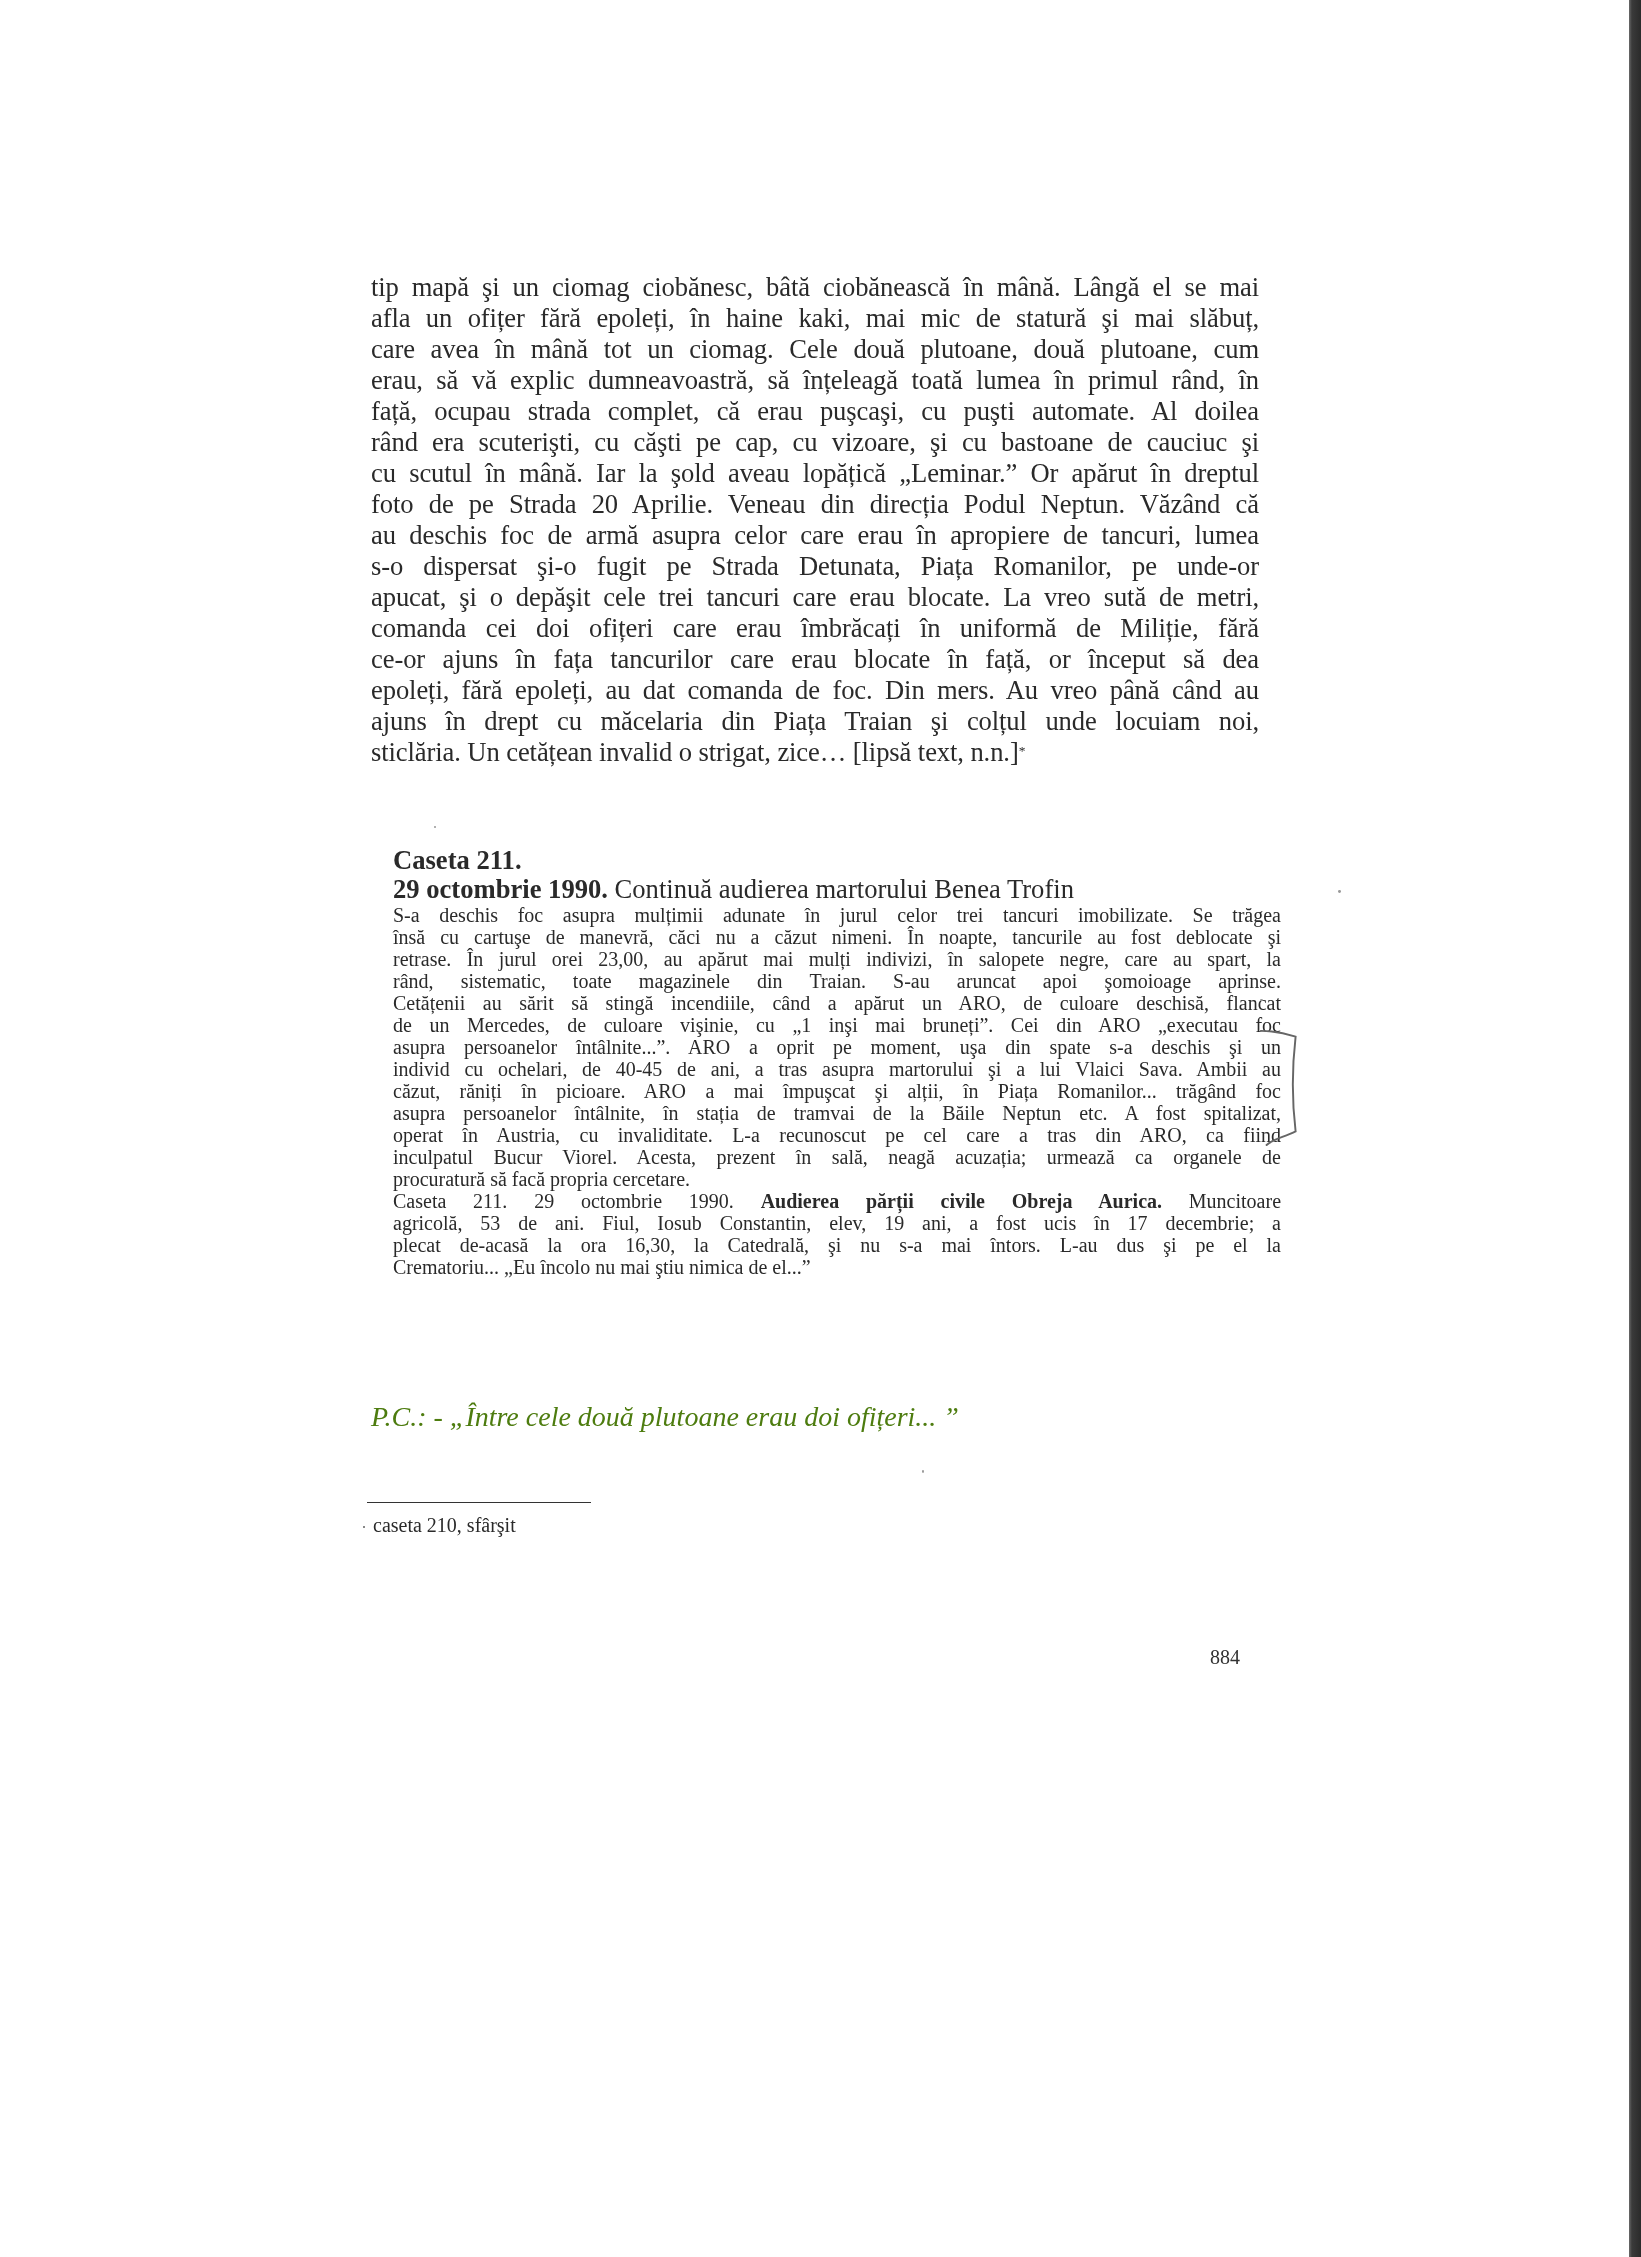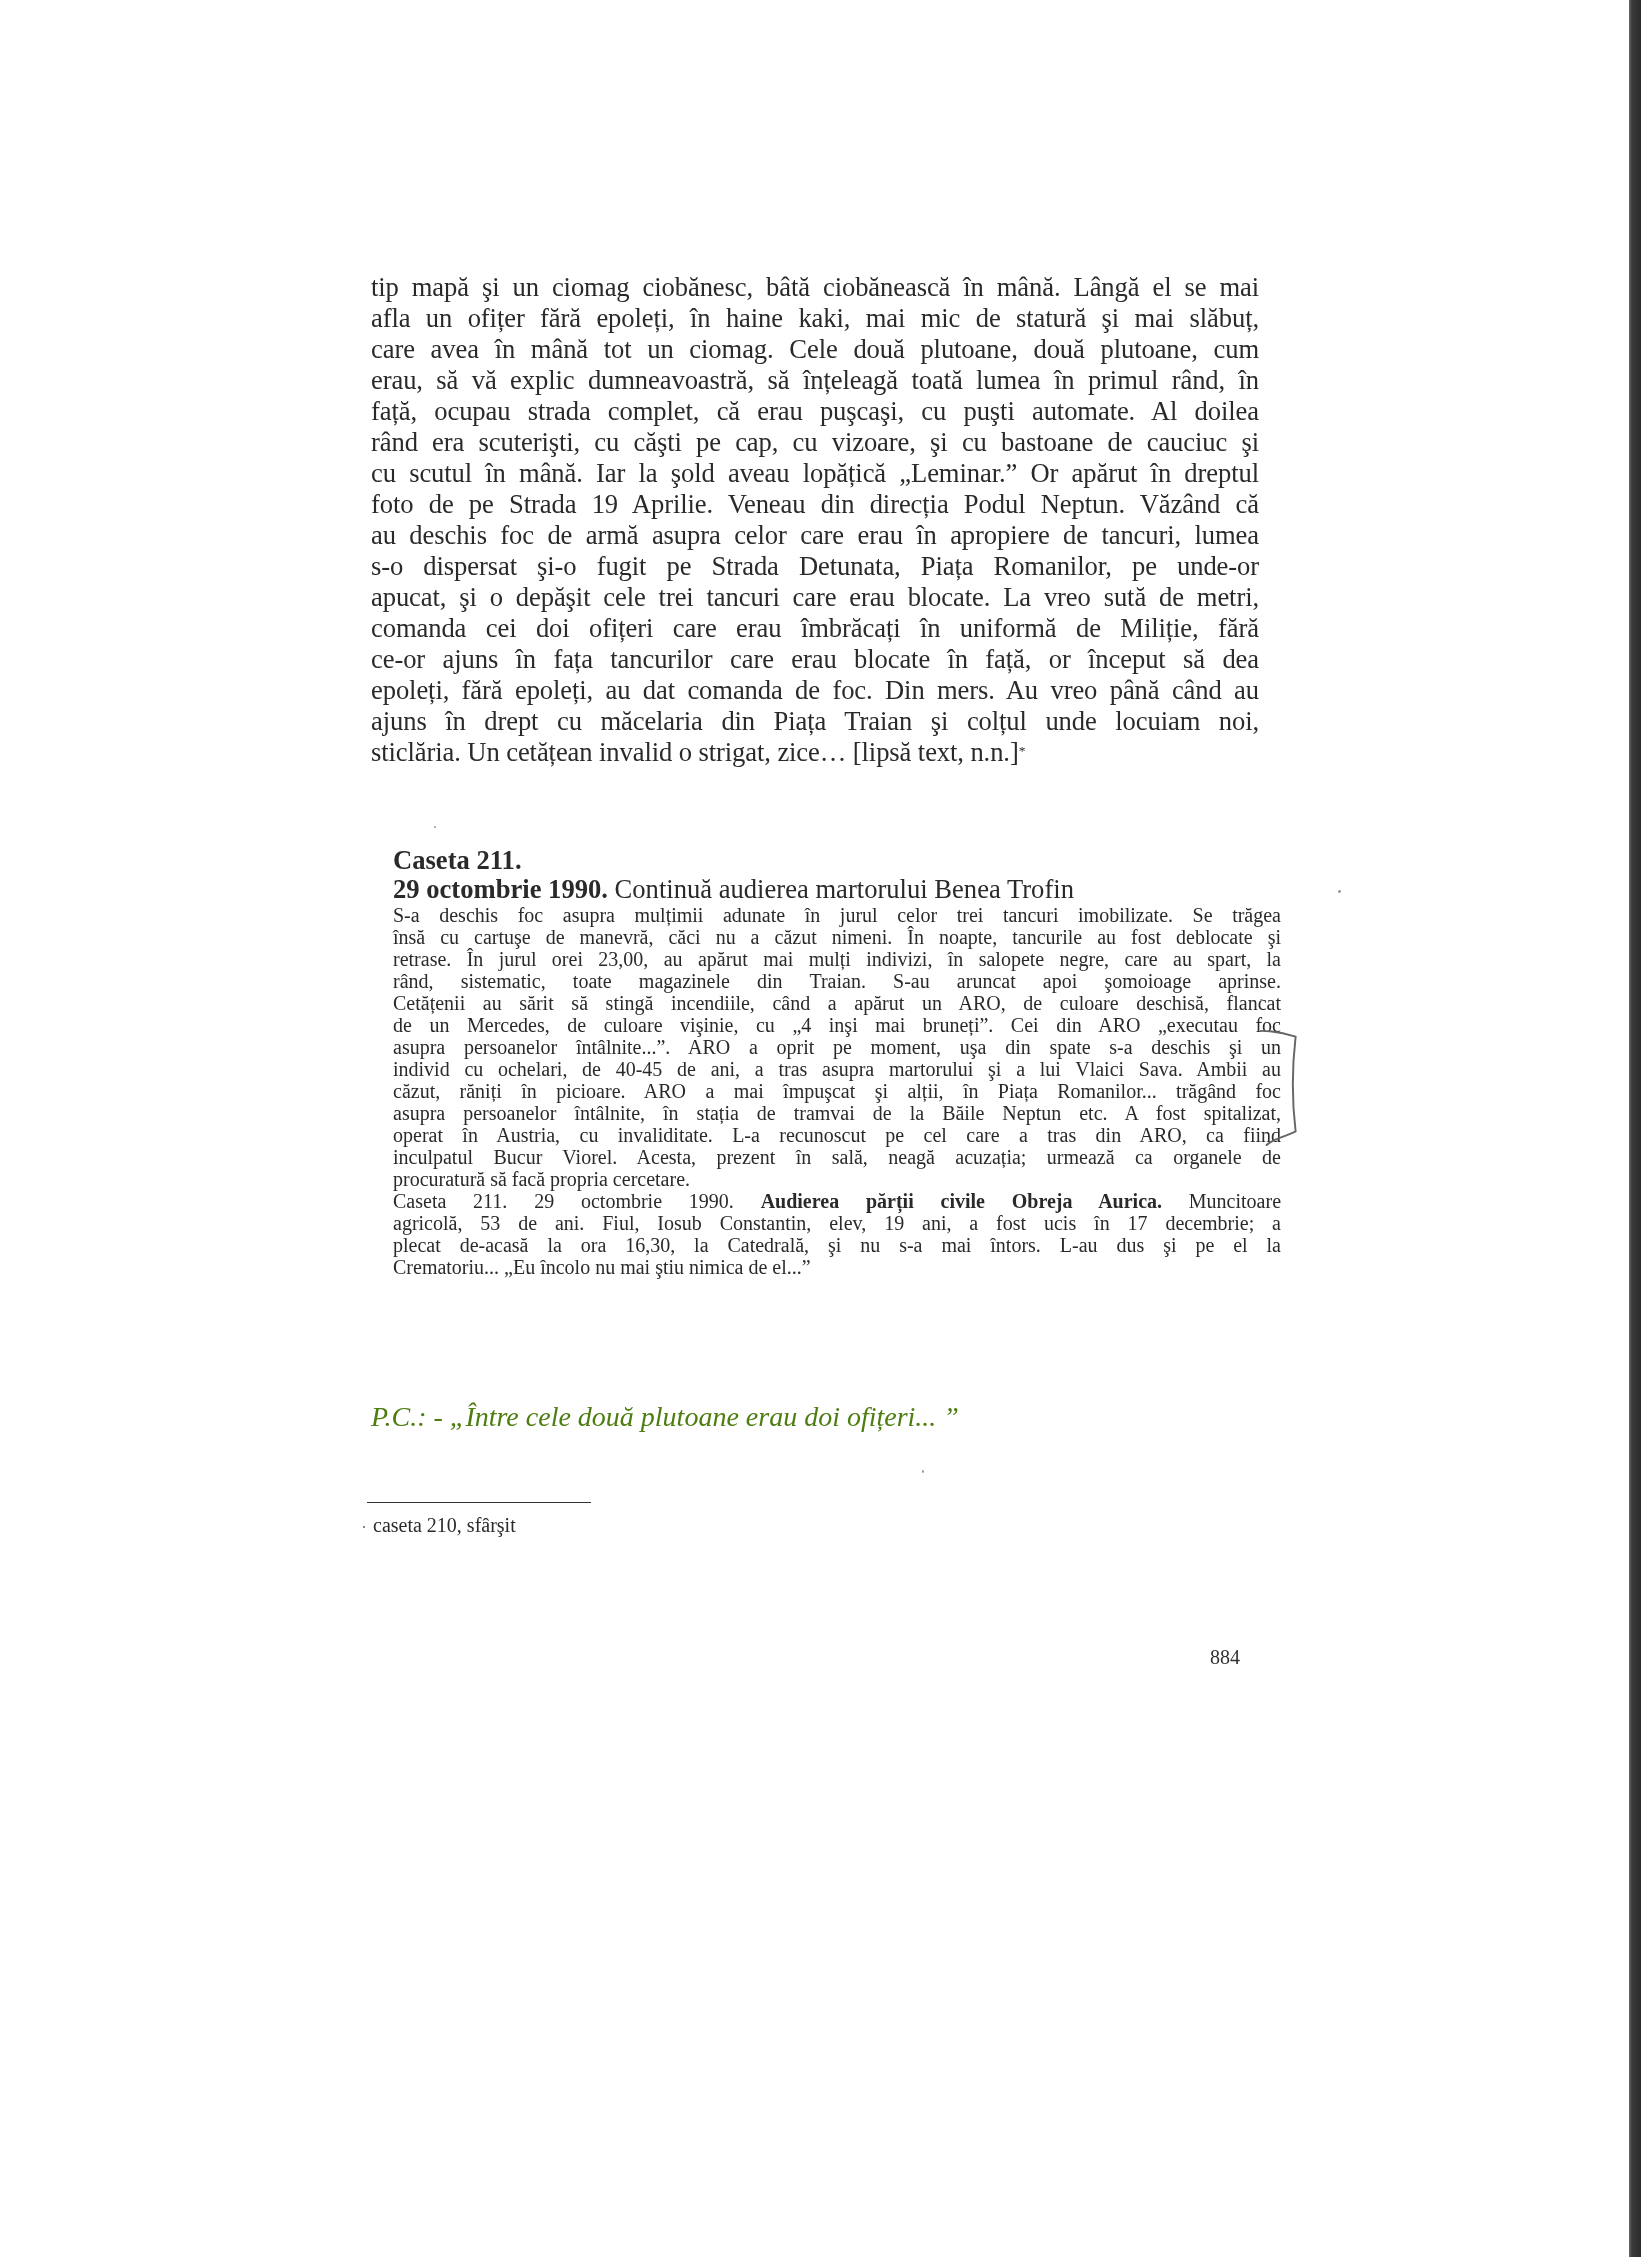--- a/index.html
+++ b/index.html
@@ -145,42 +145,42 @@
 
 <div class="page">
   <p class="body-para">
     <span class="line">tip mapă şi un ciomag ciobănesc, bâtă ciobănească în mână. Lângă el se mai</span>
     <span class="line">afla un ofițer fără epoleți, în haine kaki, mai mic de statură şi mai slăbuț,</span>
     <span class="line">care avea în mână tot un ciomag. Cele două plutoane, două plutoane, cum</span>
     <span class="line">erau, să vă explic dumneavoastră, să înțeleagă toată lumea în primul rând, în</span>
     <span class="line">față, ocupau strada complet, că erau puşcaşi, cu puşti automate. Al doilea</span>
     <span class="line">rând era scuterişti, cu căşti pe cap, cu vizoare, şi cu bastoane de cauciuc şi</span>
     <span class="line">cu scutul în mână. Iar la şold aveau lopățică „Leminar.” Or apărut în dreptul</span>
-    <span class="line">foto de pe Strada 19 Aprilie. Veneau din direcția Podul Neptun. Văzând că</span>
+    <span class="line">foto de pe Strada 20 Aprilie. Veneau din direcția Podul Neptun. Văzând că</span>
     <span class="line">au deschis foc de armă asupra celor care erau în apropiere de tancuri, lumea</span>
     <span class="line">s-o dispersat şi-o fugit pe Strada Detunata, Piața Romanilor, pe unde-or</span>
     <span class="line">apucat, şi o depăşit cele trei tancuri care erau blocate. La vreo sută de metri,</span>
     <span class="line">comanda cei doi ofițeri care erau îmbrăcați în uniformă de Miliție, fără</span>
     <span class="line">ce-or ajuns în fața tancurilor care erau blocate în față, or început să dea</span>
     <span class="line">epoleți, fără epoleți, au dat comanda de foc. Din mers. Au vreo până când au</span>
     <span class="line">ajuns în drept cu măcelaria din Piața Traian şi colțul unde locuiam noi,</span>
     <span class="line last"><span>sticlăria. Un cetățean invalid o strigat, zice… [lipsă text, n.n.]</span><sup class="fnref">*</sup></span>
   </p>
 </div>
 
 <div class="section">
   <p class="sec-title">Caseta 211.</p>
   <p class="sec-subtitle"><b>29 octombrie 1990.</b><span> Continuă audierea martorului Benea Trofin</span></p>
   <p class="small-para">
     <span class="line">S-a deschis foc asupra mulțimii adunate în jurul celor trei tancuri imobilizate. Se trăgea</span>
     <span class="line">însă cu cartuşe de manevră, căci nu a căzut nimeni. În noapte, tancurile au fost deblocate şi</span>
     <span class="line">retrase. În jurul orei 23,00, au apărut mai mulți indivizi, în salopete negre, care au spart, la</span>
     <span class="line">rând, sistematic, toate magazinele din Traian. S-au aruncat apoi şomoioage aprinse.</span>
     <span class="line">Cetățenii au sărit să stingă incendiile, când a apărut un ARO, de culoare deschisă, flancat</span>
-    <span class="line">de un Mercedes, de culoare vişinie, cu  „4 inşi mai bruneți”. Cei din ARO „executau foc</span>
+    <span class="line">de un Mercedes, de culoare vişinie, cu  „1 inşi mai bruneți”. Cei din ARO „executau foc</span>
     <span class="line">asupra persoanelor întâlnite...”. ARO a oprit pe moment, uşa din spate s-a deschis şi un</span>
     <span class="line">individ cu ochelari, de 40-45 de ani, a tras asupra martorului şi a lui Vlaici Sava. Ambii au</span>
     <span class="line">căzut, răniți în picioare. ARO a mai împuşcat şi alții, în Piața Romanilor... trăgând foc</span>
     <span class="line">asupra persoanelor întâlnite, în stația de tramvai de la Băile Neptun etc. A fost spitalizat,</span>
     <span class="line">operat în Austria, cu invaliditate. L-a recunoscut pe cel care a tras din ARO, ca fiind</span>
     <span class="line">inculpatul Bucur Viorel. Acesta, prezent în sală, neagă acuzația; urmează ca organele de</span>
     <span class="line last">procuratură să facă propria cercetare.</span>
   </p>
   <p class="small-para">
     <span class="line"><span>Caseta 211. 29 octombrie 1990. </span><b>Audierea părții civile Obreja Aurica.</b><span> Muncitoare</span></span>

